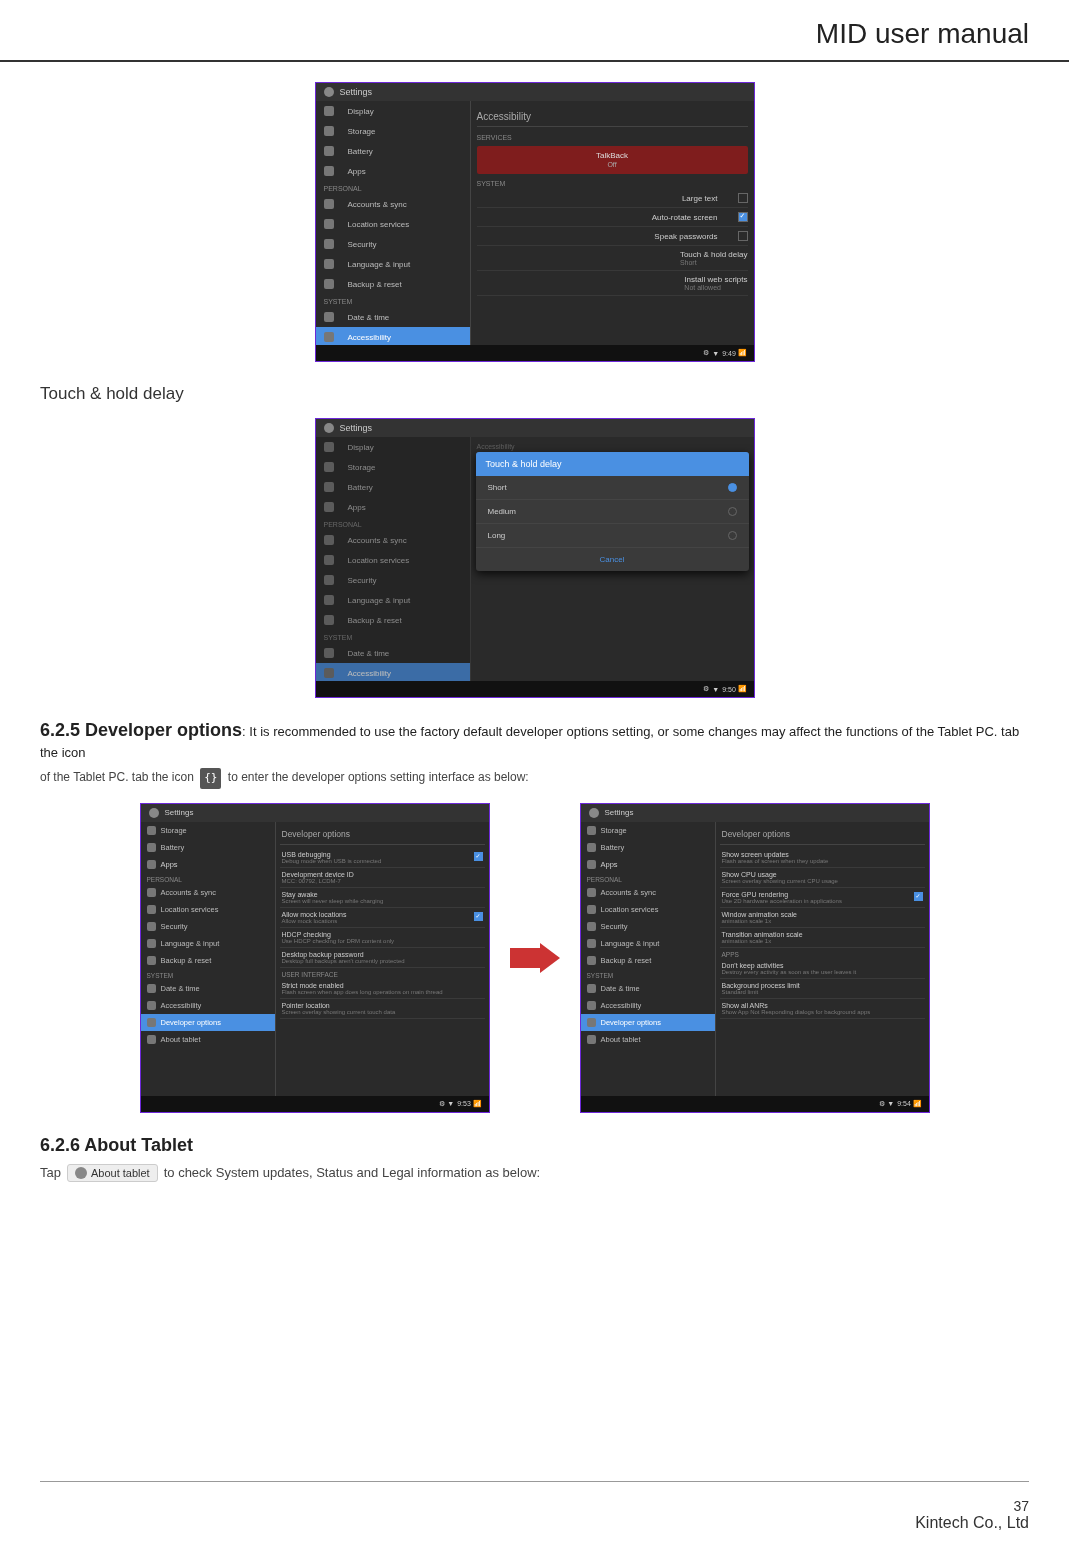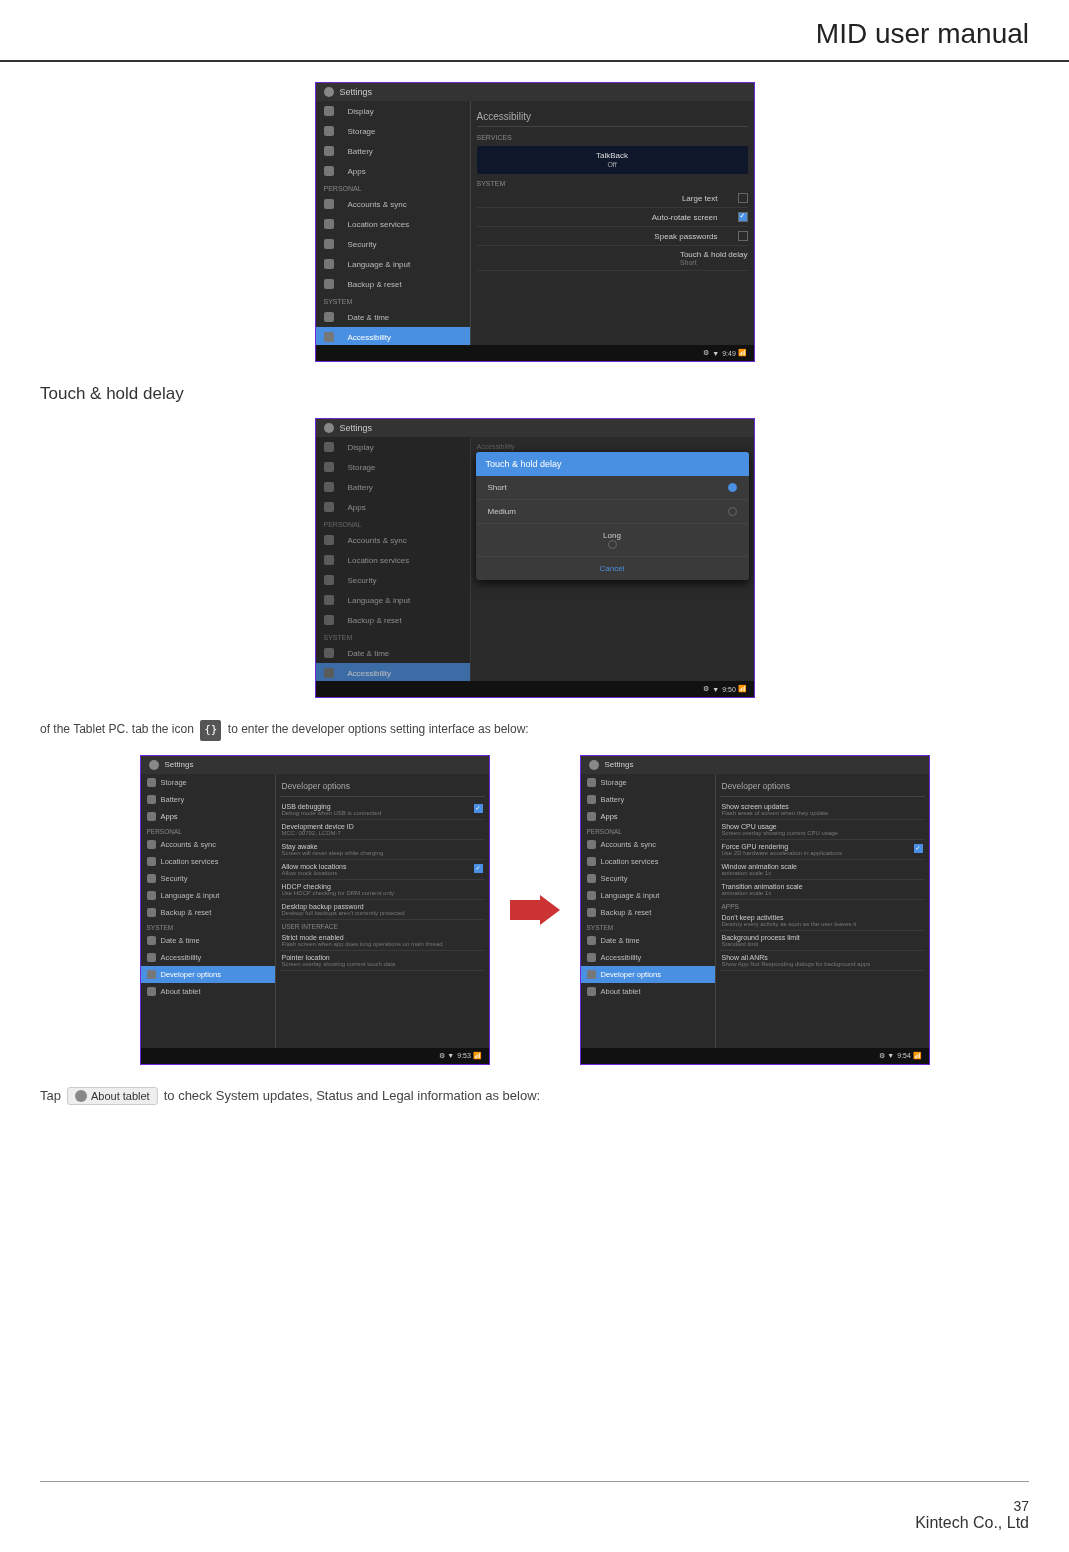--- a/index.html
+++ b/index.html
@@ -126,21 +126,21 @@
     }
 
     .acc-section-label {
       font-size: 7px;
       color: #888;
       text-transform: uppercase;
       padding: 3px 0 2px;
     }
 
     .talkback-btn {
-      background: #0f172a;
+      background: #7f1d1d;
       padding: 5px 10px;
       font-size: 8px;
       color: #ddd;
       text-align: center;
       margin: 3px 0;
       border-radius: 2px;
     }
 
     .acc-row {
       display: flex;
@@ -470,20 +470,26 @@
               <div class="acc-row">
                 <span class="acc-row-text">Speak passwords</span>
                 <div class="acc-row-check"></div>
               </div>
               <div class="acc-row">
                 <div>
                   <div class="acc-row-text">Touch &amp; hold delay</div>
                   <div class="acc-row-sub">Short</div>
                 </div>
               </div>
+              <div class="acc-row">
+                <div>
+                  <div class="acc-row-text">Install web scripts</div>
+                  <div class="acc-row-sub">Not allowed</div>
+                </div>
+              </div>
             </div>
           </div>
         </div>
         <div class="status-bar">
           <span>⚙</span>
           <span>▼</span>
           <span>9:49</span>
           <span>📶</span>
         </div>
       </div>
@@ -564,39 +570,42 @@
             <div style="position:absolute; top:15px; left:5px; right:5px; background:#3a3a3a; border-radius:3px; box-shadow:0 3px 10px rgba(0,0,0,0.8); z-index:10;">
               <div style="background:#4a90e2; padding:7px 10px; font-size:9px; color:white; border-radius:3px 3px 0 0;">Touch &amp; hold delay</div>
               <div style="display:flex; align-items:center; justify-content:space-between; padding:7px 12px; font-size:8px; color:#ccc; border-bottom:1px solid #444;">
                 <span>Short</span>
                 <div style="width:9px;height:9px;border-radius:50%;background:#4a90e2;border:1px solid #4a90e2;"></div>
               </div>
               <div style="display:flex; align-items:center; justify-content:space-between; padding:7px 12px; font-size:8px; color:#ccc; border-bottom:1px solid #444;">
                 <span>Medium</span>
                 <div style="width:9px;height:9px;border-radius:50%;border:1px solid #666;"></div>
               </div>
-              <div style="display:flex; align-items:center; justify-content:space-between; padding:7px 12px; font-size:8px; color:#ccc; border-bottom:1px solid #444;flex-direction:column;">
+              <div style="display:flex; align-items:center; justify-content:space-between; padding:7px 12px; font-size:8px; color:#ccc; border-bottom:1px solid #444;">
                 <span>Long</span>
                 <div style="width:9px;height:9px;border-radius:50%;border:1px solid #666;"></div>
               </div>
               <div style="text-align:center; padding:7px; font-size:8px; color:#4a90e2;">Cancel</div>
             </div>
           </div>
         </div>
         <div class="status-bar">
           <span>⚙</span>
           <span>▼</span>
           <span>9:50</span>
           <span>📶</span>
         </div>
       </div>
     </div>
   </div>
 
   <div class="developer-section">
+    <div class="developer-title">
+      <span>6.2.5 Developer options</span><span style="font-size:13px; font-weight:normal;">: <span>It is recommended to use the factory default developer options setting, or some changes may affect the functions of the Tablet PC. tab the icon</span></span>
+    </div>
     <div class="developer-desc">
       <span>of the Tablet PC. tab the icon</span>
       <span class="icon-braces">{}</span>
       <span>to enter the developer options setting interface as below:</span>
     </div>
   </div>
 
   <div class="side-by-side">
 
     <div class="dev-settings screenshot-box">
@@ -843,20 +852,21 @@
         <div class="status-bar">
           <span>⚙ ▼</span>
           <span>9:54</span>
           <span>📶</span>
         </div>
       </div>
     </div>
   </div>
 
   <div class="about-section">
+    <div class="about-title">6.2.6 About Tablet</div>
     <div class="about-desc">
       <span>Tap</span>
       <span class="about-badge">
         <span class="badge-icon"></span>
         <span>About tablet</span>
       </span>
       <span>to check System updates, Status and Legal information as below:</span>
     </div>
   </div>
 

